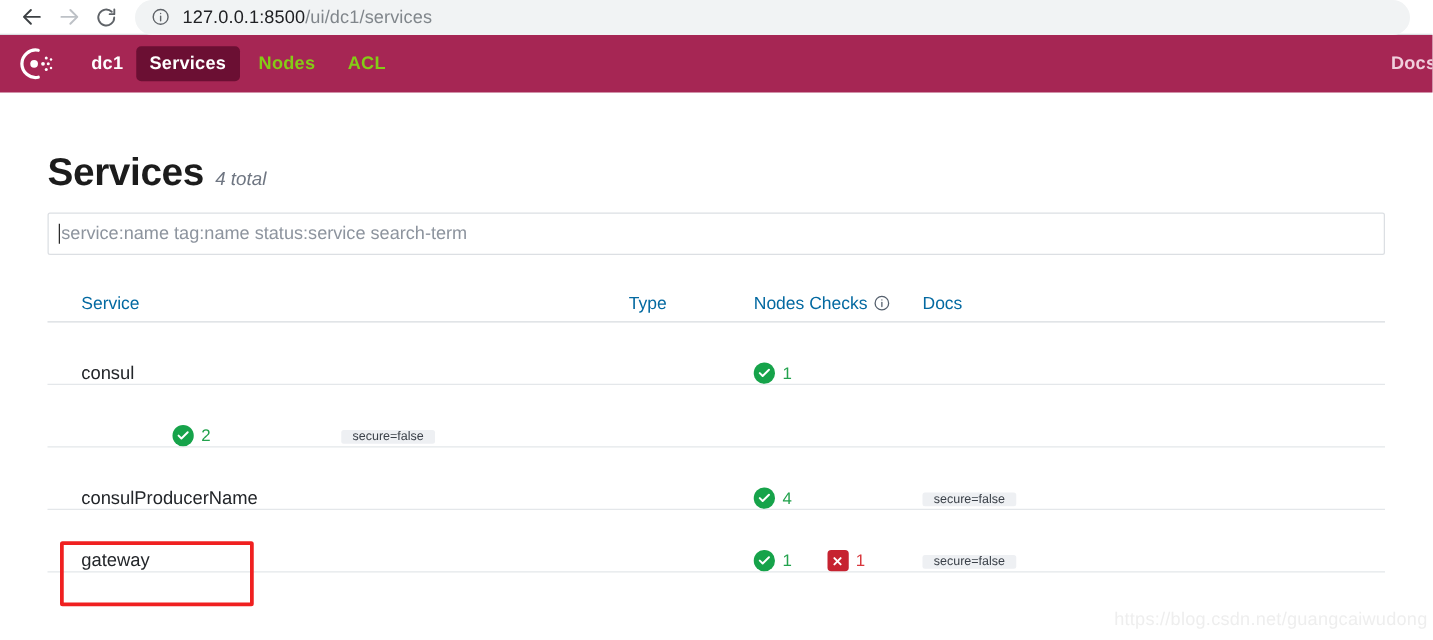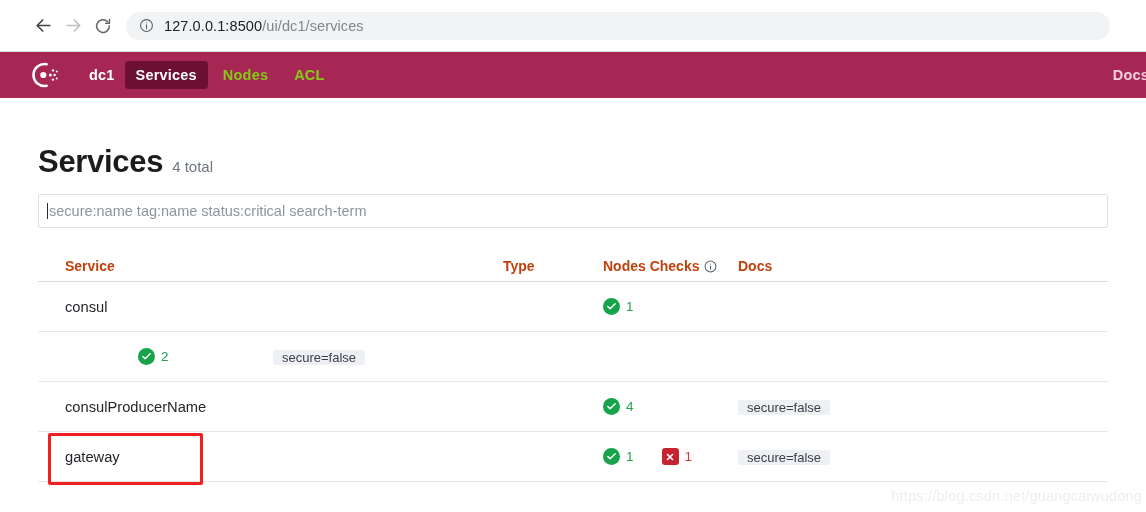--- a/index.html
+++ b/index.html
@@ -10,26 +10,26 @@
     width: 1146px;
     height: 512px;
     overflow: hidden;
     background: #ffffff;
     font-family: "Liberation Sans", sans-serif;
     -webkit-font-smoothing: antialiased;
   }
 
   
   .browser-chrome {
-    height: 52px;
+    height: 28px;
     background: #ffffff;
     border-bottom: 1px solid #dadce0;
     display: flex;
     align-items: center;
-    padding: 0 28px;
+    padding: 0 10px;
     box-sizing: border-box;
     position: relative;
   }
   .nav-btn {
     width: 30px;
     height: 30px;
     display: flex;
     align-items: center;
     justify-content: center;
     flex: 0 0 auto;
@@ -72,21 +72,21 @@
   }
   .url-host { color: #202124; }
   .url-path { color: #80868b; }
 
   
   .consul-nav {
     height: 46px;
     background: #a62654;
     display: flex;
     align-items: center;
-    padding-left: 28px;
+    padding-left: 12px;
     position: relative;
     overflow: hidden;
   }
   .logo {
     width: 34px;
     height: 34px;
     flex: 0 0 auto;
     margin-right: 16px;
     display: flex;
     align-items: center;
@@ -135,20 +135,21 @@
   .page-title {
     font-size: 31px;
     font-weight: bold;
     color: #1c1c1c;
     letter-spacing: -0.3px;
   }
   .page-count {
     font-size: 15px;
     color: #6f7682;
     margin-left: 9px;
+    font-style: italic;
   }
 
   .search-box {
     height: 34px;
     border: 1px solid #dcdfe3;
     border-radius: 2px;
     display: flex;
     align-items: center;
     padding: 0 8px;
     box-sizing: border-box;
@@ -175,24 +176,23 @@
     align-items: center;
     border-bottom: 1px solid #e4e7ea;
     box-sizing: border-box;
   }
   .tbl-head {
     height: 32px;
     border-bottom: 1px solid #d7dbdf;
   }
   .tbl-head .cell {
     font-size: 14px;
-    color: #c2410c;
-    font-weight: bold;
-  }
-  .tbl-body-row { height: 50px; position: relative; }
+    color: #0369a1;
+  }
+  .tbl-body-row { height: 50px; position: relative; align-items: flex-end; }
   .cell { box-sizing: border-box; }
   .col-service { width: 465px; flex: 0 0 465px; padding-left: 27px; }
   .col-type    { width: 100px; flex: 0 0 100px; }
   .col-health  { width: 135px; flex: 0 0 135px; }
   .col-tags    { flex: 1 1 auto; }
 
   .svc-name {
     font-size: 14.7px;
     color: #23262a;
   }
@@ -227,21 +227,21 @@
     display: flex;
     align-items: center;
     justify-content: center;
     flex: 0 0 auto;
   }
 
   .tag-chip {
     display: inline-block;
     background: #eef0f3;
     color: #3b4149;
-    font-size: 13px;
+    font-size: 10px;
     padding: 0 9px;
     border-radius: 2px;
     white-space: nowrap;
   }
 
   .info-i {
     display: inline-flex;
     align-items: center;
     margin-left: 5px;
     vertical-align: -2px;
@@ -340,21 +340,21 @@
 
   <div class="page">
 
     <div class="page-head">
       <div class="page-title">Services</div>
       <div class="page-count">4 total</div>
     </div>
 
     <div class="search-box">
       <span class="caret"></span>
-      <span class="search-placeholder">secure:name tag:name status:critical search-term</span>
+      <span class="search-placeholder">service:name tag:name status:service search-term</span>
     </div>
 
     <div class="tbl">
 
       <div class="tbl-row tbl-head">
         <div class="cell col-service">Service</div>
         <div class="cell col-type">Type</div>
         <div class="cell col-health">
           <span>Nodes Checks</span><span class="info-i">
               <svg width="13" height="13" viewBox="0 0 24 24" fill="none" stroke="currentColor" stroke-width="1.9">

